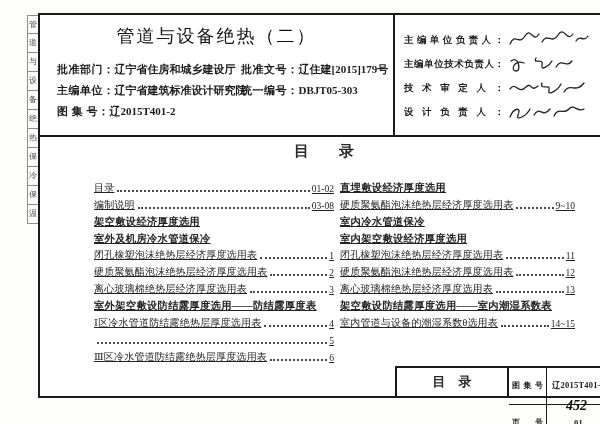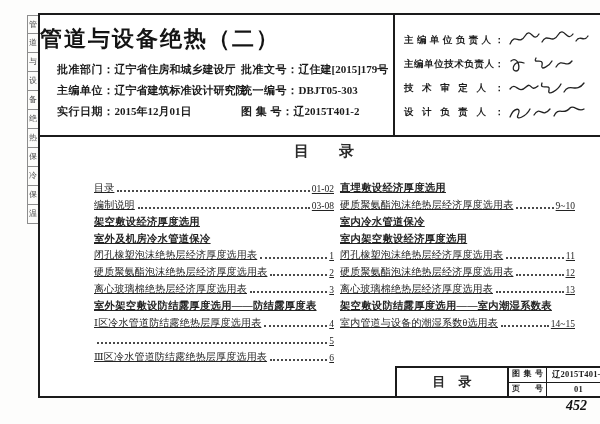--- a/index.html
+++ b/index.html
@@ -15,22 +15,22 @@
   .tabs { position:absolute; left:27px; top:15px; width:12px; }
   .tab  { height:19px; border:1px solid #8d8d8d; border-top:none; font-size:8px;
           color:#4a4a4a; text-align:center; line-height:18px; overflow:hidden;
           filter:blur(.3px); background:#fcfcfa; }
   .tab:first-child { border-top:1px solid #8d8d8d; }
 
   
   .hdr { position:absolute; top:0; left:0; right:0; height:122px;
          border-bottom:2px solid #1b1b1b; display:flex; }
   .hdr-left { width:355px; border-right:2px solid #1b1b1b; position:relative; }
-  .doc-title { position:absolute; top:9px; left:0; width:100%; text-align:left;
-               font-size:22px; font-weight:bold; letter-spacing:2px; color:#141414; }
+  .doc-title { position:absolute; top:9px; left:0; width:100%; text-align:center;
+               font-size:18px; font-weight:normal; letter-spacing:2px; color:#141414; }
   .info-area { position:absolute; left:17px; top:47px; width:332px; }
   .info-row  { display:flex; height:21px; align-items:flex-start; font-size:11px; font-weight:bold; }
   .info-cell { white-space:nowrap; }
   .info-cell.c1 { width:184px; }
   .info-label { letter-spacing:.5px; }
 
   .hdr-right { flex:1; padding:13px 0 0 9px; }
   .sig-row   { display:flex; align-items:center; height:24px; }
   .sig-label { display:inline-block; width:100px; font-size:9.5px; font-weight:bold;
                white-space:nowrap; text-align:justify; text-align-last:justify; }
@@ -49,21 +49,21 @@
   .pg { white-space:nowrap; font-size:9.5px; padding-bottom:1px; font-family:"Liberation Serif",serif; }
 
   
   .tblock { position:absolute; left:355px; bottom:0; width:215px; height:30px;
             border-top:2px solid #1b1b1b; border-left:2px solid #1b1b1b; display:flex; background:#fff; }
   .tb-title { width:112px; border-right:2px solid #1b1b1b; text-align:center;
               font-size:13px; font-weight:bold; line-height:27px; color:#2a2a2a; }
   .tb-right { flex:1; display:flex; flex-direction:column; }
   .tb-row   { flex:1; display:flex; align-items:center; }
   .tb-row.first { border-bottom:1.5px solid #1b1b1b; }
-  .tb-label { display:inline-block; width:38px; padding:0 3px; font-size:8px; font-weight:bold;
+  .tb-label { display:inline-block; width:38px; padding:12px 3px; font-size:8px; font-weight:bold;
               text-align:justify; text-align-last:justify; border-right:1.5px solid #1b1b1b;
               height:100%; line-height:12px; }
   .tb-val   { flex:1; text-align:center; font-size:8.5px; font-weight:bold;
               white-space:nowrap; overflow:hidden; letter-spacing:.2px; }
 
   
   .corner { position:absolute; left:566px; top:398px; font-family:Liberation Serif, serif;
             font-style:italic; font-weight:bold; font-size:14px; color:#111; }
 </style>
 </head>
@@ -93,21 +93,20 @@
         <div class="info-area">
           <div class="info-row">
             <span class="info-cell c1"><span class="info-label">批准部门：</span><span>辽宁省住房和城乡建设厅</span></span>
             <span class="info-cell"><span class="info-label">批准文号：</span><span>辽住建[2015]179号</span></span>
           </div>
           <div class="info-row">
             <span class="info-cell c1"><span class="info-label">主编单位：</span><span>辽宁省建筑标准设计研究院</span></span>
             <span class="info-cell"><span class="info-label">统一编号：</span><span>DBJT05-303</span></span>
           </div>
           <div class="info-row">
-            <span class="info-cell c1"><span class="info-label">实行日期：</span><span>2015年12月01日</span></span>
             <span class="info-cell"><span class="info-label">图 集 号：</span><span>辽2015T401-2</span></span>
           </div>
         </div>
       </div>
 
       <div class="hdr-right">
         <div class="sig-row">
           <span class="sig-label">主编单位负责人：</span>
           <svg class="sig-ink" width="84" height="22" viewBox="0 0 84 22">
             <path d="M4,15 C9,3 13,17 19,7 S27,15 33,5 M36,13 C41,3 46,16 52,6 S61,14 67,5 M70,12 C74,5 78,14 82,7" fill="none" stroke="#222" stroke-width="1.3" stroke-linecap="round"></path>

